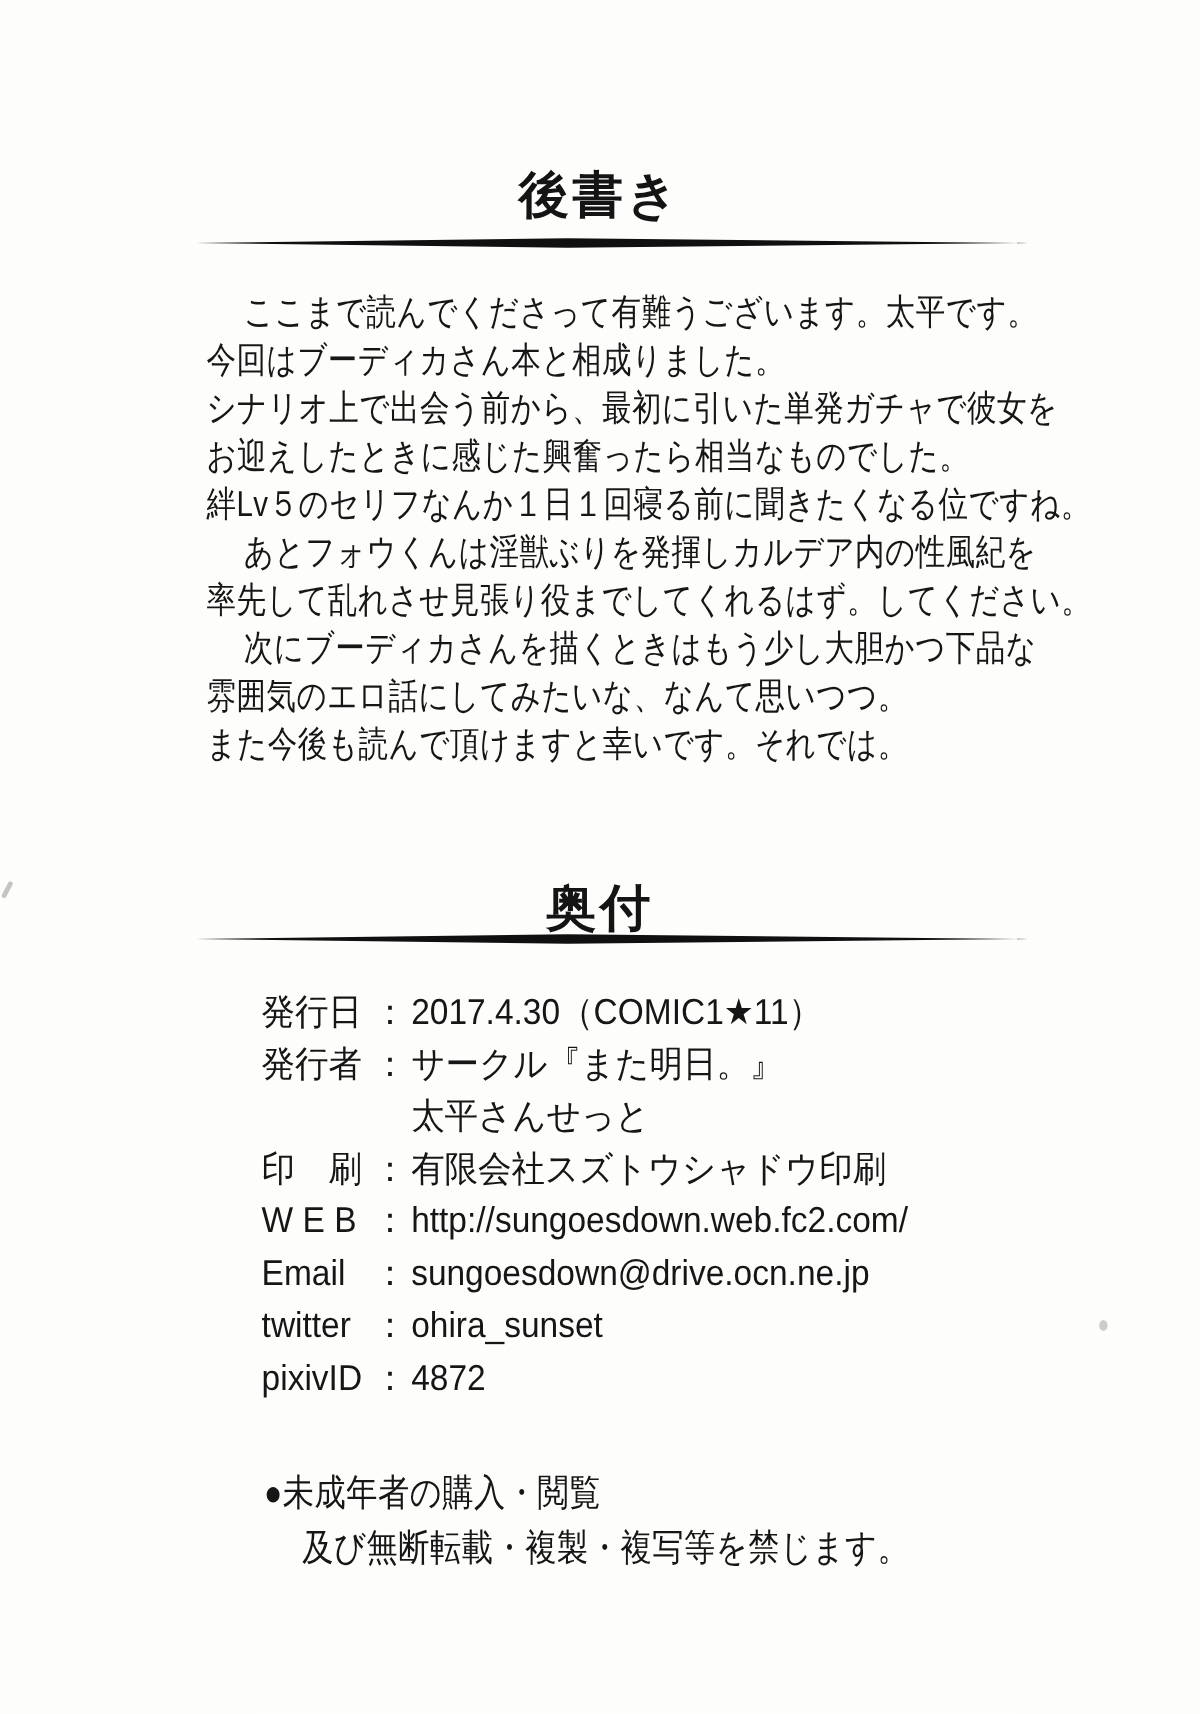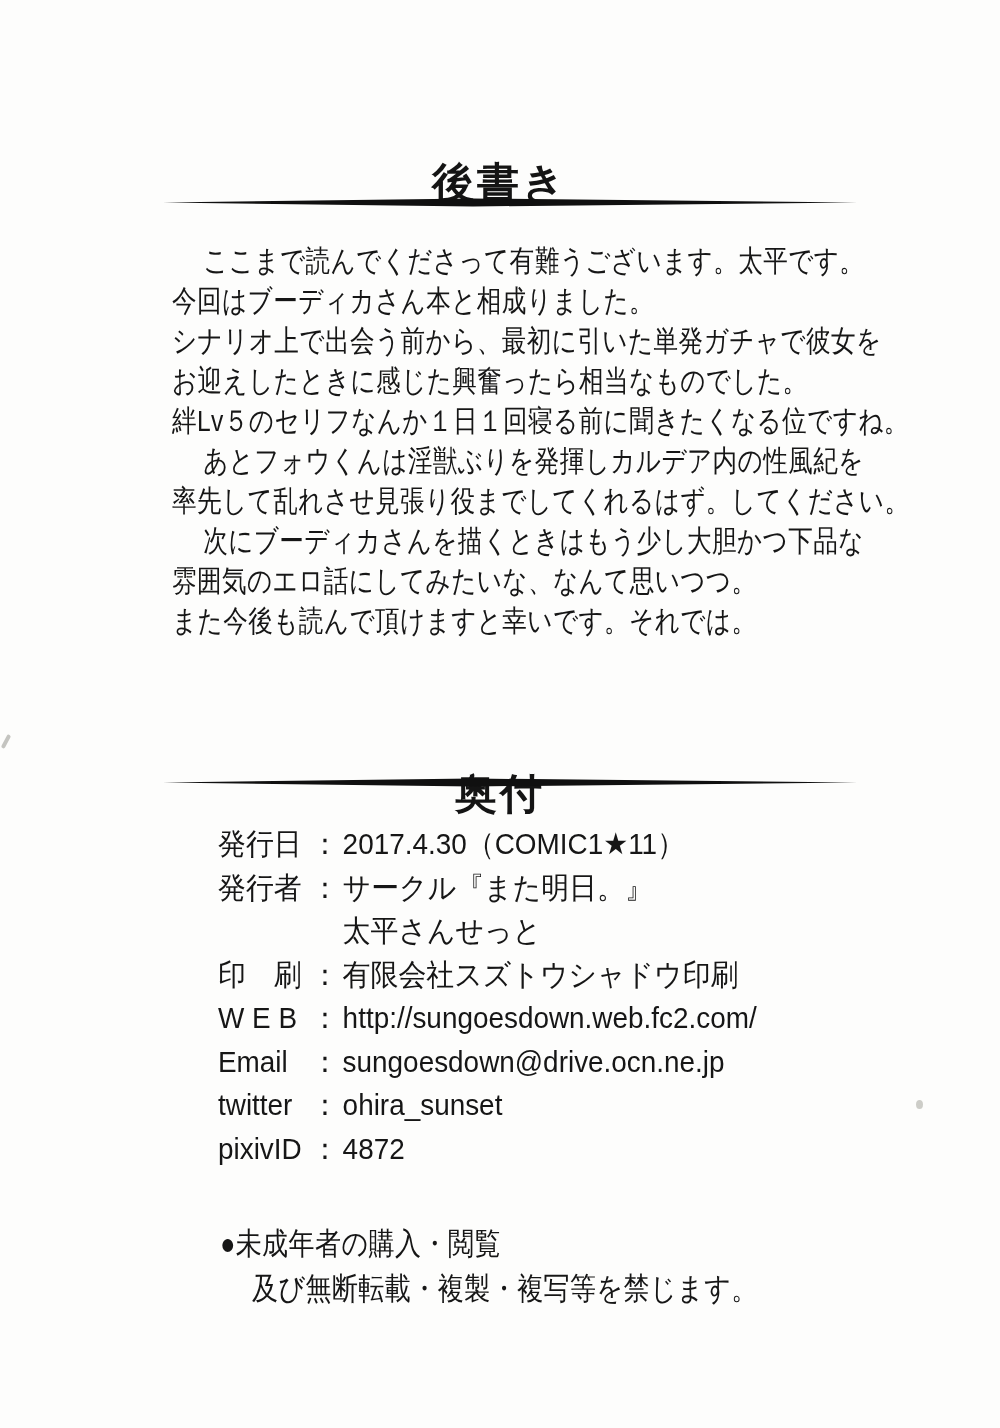--- a/index.html
+++ b/index.html
@@ -10,24 +10,23 @@
     overflow:hidden;
     font-family:"Liberation Sans","DejaVu Sans",sans-serif;
     color:#161616;
   }
   .section-title{
     position:absolute;left:0;width:1000px;
     text-align:center;
     font-size:42px;line-height:1.05;
     font-weight:600;letter-spacing:3px;
     color:#141414;
-    margin-top:20px;
   }
   .t1{top:141px;}
-  .t2{top:752px;font-family:Liberation Serif, serif;}
+  .t2{top:736px;font-family:Liberation Serif, serif;}
   .divider{position:absolute;left:163px;width:694px;height:9px;}
   .d1{top:198px;}
   .d2{top:778px;}
   .afterword{
     position:absolute;left:172px;top:241px;width:845px;
     font-size:30px;line-height:40px;font-weight:500;
     transform:scaleX(0.82);transform-origin:0 0;
     white-space:nowrap;
     letter-spacing:0.5px;
   }

